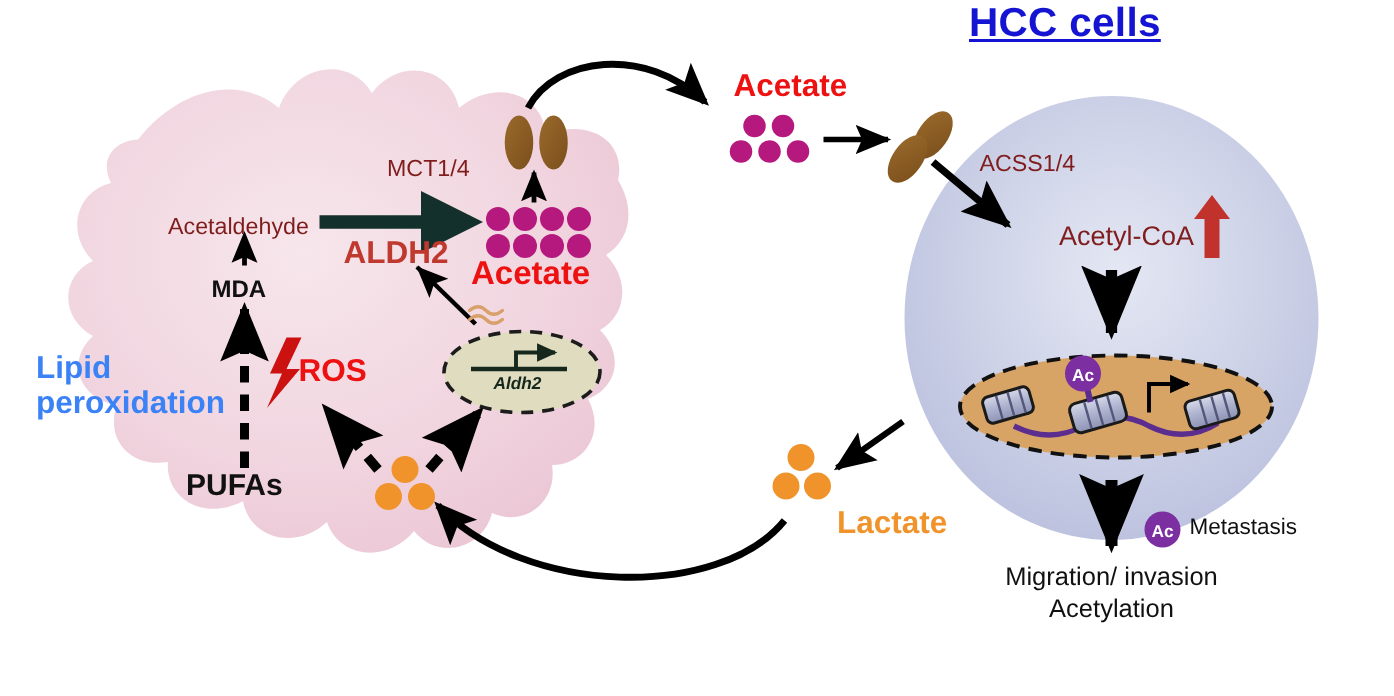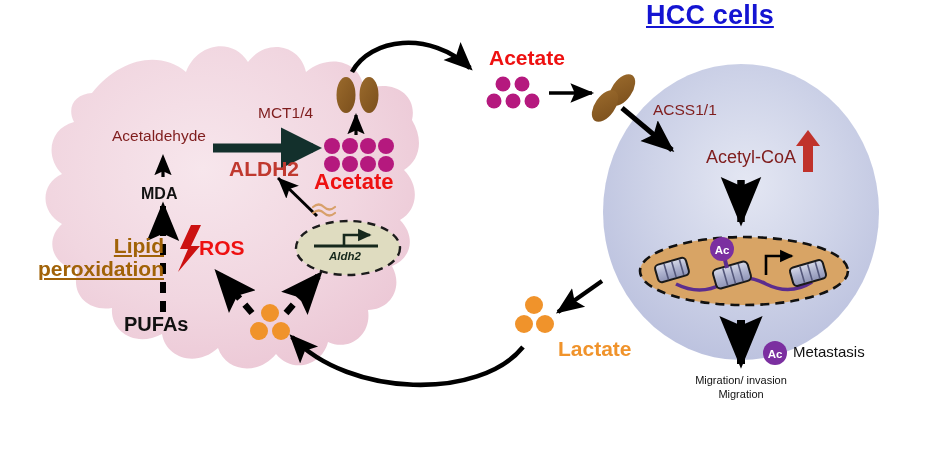--- a/index.html
+++ b/index.html
@@ -16,29 +16,28 @@
     font-size:27px;font-weight:bold;color:#1414d2;letter-spacing:.2px;
   }
   .plain{font-size:15.5px;color:#7f1d1d;font-weight:400;}
   .plain-b{font-size:16px;color:#111;font-weight:bold;}
   .red-bold{font-size:22px;font-weight:bold;color:#ee1111;}
   .red-bold-sm{font-size:21px;font-weight:bold;color:#ee1111;}
   .aldh2-lbl{font-size:21px;font-weight:bold;color:#c0392f;}
   .ros-lbl{font-size:21px;font-weight:bold;color:#ee1111;}
   .lactate-lbl{font-size:21px;font-weight:bold;color:#f0932b;margin-left:40px;}
   .lipid-lbl{
-    font-size:21px;font-weight:bold;color:#a16207;text-align:right;
+    font-size:21px;font-weight:bold;color:#3b82f6;text-align:left;
     line-height:1.08;
-    text-decoration:underline;
   }
   .gene-lbl{
     font-size:11.5px;font-style:italic;font-weight:bold;color:#16281c;
   }
   .acetyl-legend{font-size:15px;color:#111;}
-  .outcome{font-size:11px;color:#111;text-align:center;line-height:1.25;}
+  .outcome{font-size:17px;color:#111;text-align:center;line-height:1.25;}
   .nowrap{white-space:nowrap;}
 </style>
 </head>
 <body>
 
 <div id="diagram-root">
 
   <svg id="scene" viewBox="0 0 929 464">
     <defs>
       <radialGradient id="tamGrad" cx="42%" cy="38%" r="75%">
@@ -259,21 +258,21 @@
 
     <g>
       <circle cx="775" cy="353" r="12" fill="#7b2fa0"></circle>
       <text x="775" y="358" text-anchor="middle" font-size="11.5" font-family="Liberation Sans, sans-serif" font-weight="bold" fill="#fff">Ac</text>
     </g>
   </svg>
 
 
   <div class="lbl title-lbl" style="left:646px;top:2px;text-decoration:underline;">HCC cells</div>
 
-  <div class="lbl plain" style="left:112px;top:128px;">Acetaldehyde</div>
+  <div class="lbl plain" style="left:112px;top:144px;">Acetaldehyde</div>
 
   <div class="lbl plain-b" style="left:141px;top:186px;">MDA</div>
 
   <div class="lbl plain-b" style="left:124px;top:314px;font-size:20px;">PUFAs</div>
 
   <div class="lbl lipid-lbl" style="left:24px;top:235px;width:140px;">
     <div>Lipid</div>
     <div>peroxidation</div>
   </div>
 
@@ -284,24 +283,24 @@
   <div class="lbl red-bold" style="left:314px;top:171px;">Acetate</div>
 
   <div class="lbl plain" style="left:258px;top:105px;">MCT1/4</div>
 
   <div class="lbl gene-lbl" style="left:329px;top:251px;">Aldh2</div>
 
   <div class="lbl red-bold-sm" style="left:489px;top:47px;">Acetate</div>
 
   <div class="lbl lactate-lbl" style="left:518px;top:338px;">Lactate</div>
 
-  <div class="lbl plain" style="left:653px;top:102px;">ACSS1/1</div>
+  <div class="lbl plain" style="left:653px;top:102px;">ACSS1/4</div>
 
   <div class="lbl plain" style="left:678px;top:148px;font-size:18px;margin-left:28px;">Acetyl-CoA</div>
 
   <div class="lbl acetyl-legend" style="left:793px;top:344px;">Metastasis</div>
 
   <div class="lbl outcome" style="left:641px;top:374px;width:200px;">
     <div class="nowrap">Migration/ invasion</div>
-    <div class="nowrap">Migration</div>
+    <div class="nowrap">Acetylation</div>
   </div>
 
 </div>
 
 </body></html>

